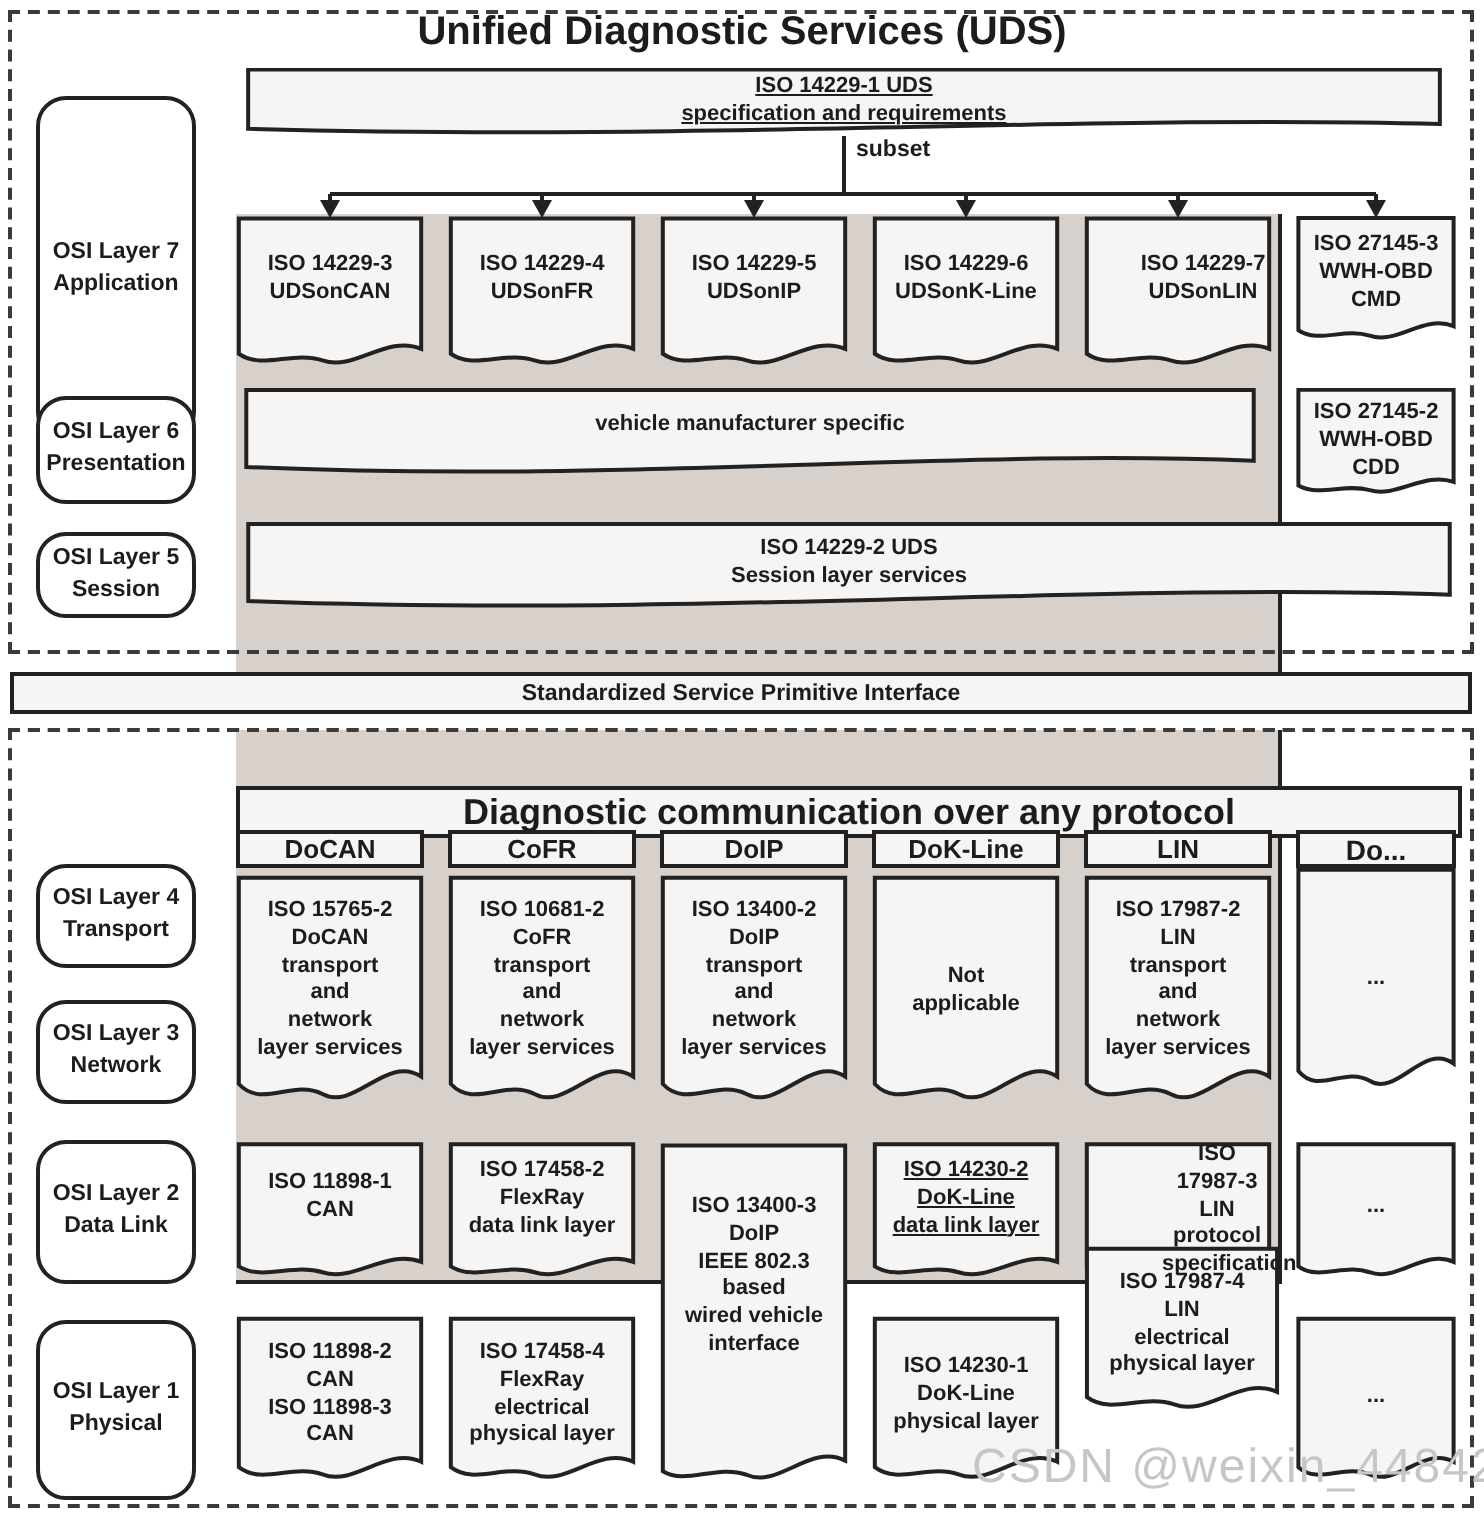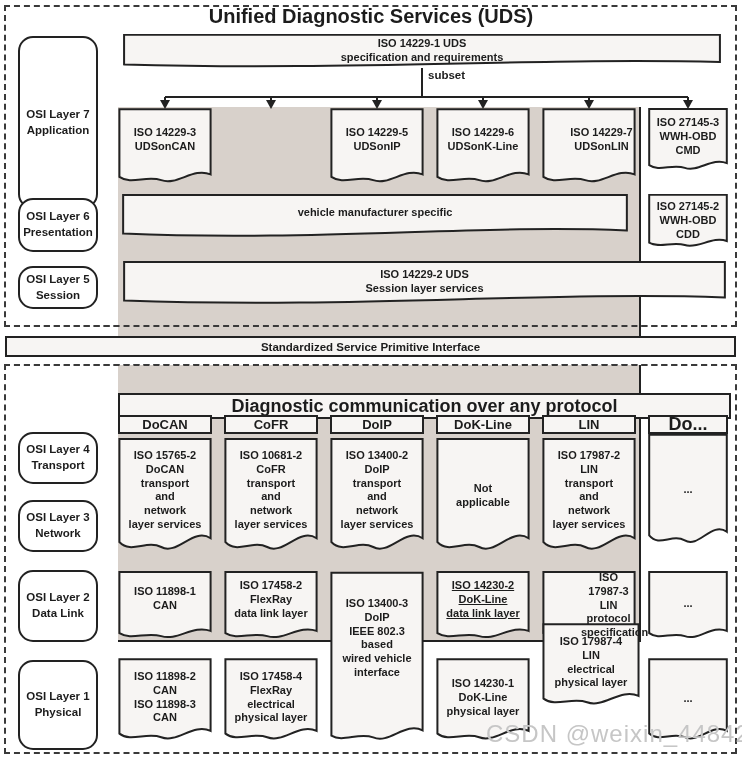--- a/index.html
+++ b/index.html
@@ -43,21 +43,21 @@
 
   <div class="dashline" style="left:4px;top:325px;width:733px;"></div>
   <div class="dashline" style="left:4px;top:364px;width:733px;"></div>
 
   <div class="label" id="title">Unified Diagnostic Services (UDS)</div>
 
   <div class="doc" style="left:118px;top:34px;width:608px;height:40px;">
     <svg viewBox="0 0 100 100" preserveAspectRatio="none">
       <path d="M1,2 H99 V70 C70,58 38,92 1,76 Z"></path>
       </svg>
-    <div class="txt" style="padding-top:3px;">ISO 14229-1 UDS
+    <div class="txt" style="padding-top:3px;text-decoration:underline;">ISO 14229-1 UDS
 specification and requirements</div>
   </div>
 
   <svg id="subset-arrows" viewBox="0 0 600 46">
     <line x1="312" y1="4" x2="312" y2="33"></line>
     <line x1="55" y1="33" x2="578" y2="33"></line>
     <line x1="55" y1="33" x2="55" y2="37"></line>
       <polygon points="50,36 60,36 55,45"></polygon>
     <line x1="161" y1="33" x2="161" y2="37"></line>
       <polygon points="156,36 166,36 161,45"></polygon>
@@ -72,20 +72,27 @@
   </svg>
   <div class="label" id="subset">subset</div>
 
   <div class="doc" style="left:118px;top:108px;width:94px;height:82px;">
     <svg viewBox="0 0 100 100" preserveAspectRatio="none">
       <path d="M1.5,1.5 H98.5 V81 C80,72 63,95 46,88 C30,82 14,94 1.5,84 Z"></path>
       </svg>
     <div class="txt" style="padding-top:18px;">ISO 14229-3
 UDSonCAN</div>
   </div>
+  <div class="doc" style="left:224px;top:108px;width:94px;height:82px;">
+    <svg viewBox="0 0 100 100" preserveAspectRatio="none">
+      <path d="M1.5,1.5 H98.5 V81 C80,72 63,95 46,88 C30,82 14,94 1.5,84 Z"></path>
+      </svg>
+    <div class="txt" style="padding-top:18px;">ISO 14229-4
+UDSonFR</div>
+  </div>
   <div class="doc" style="left:330px;top:108px;width:94px;height:82px;">
     <svg viewBox="0 0 100 100" preserveAspectRatio="none">
       <path d="M1.5,1.5 H98.5 V81 C80,72 63,95 46,88 C30,82 14,94 1.5,84 Z"></path>
       </svg>
     <div class="txt" style="padding-top:18px;">ISO 14229-5
 UDSonIP</div>
   </div>
   <div class="doc" style="left:436px;top:108px;width:94px;height:82px;">
     <svg viewBox="0 0 100 100" preserveAspectRatio="none">
       <path d="M1.5,1.5 H98.5 V81 C80,72 63,95 46,88 C30,82 14,94 1.5,84 Z"></path>
@@ -135,21 +142,21 @@
   <div class="solidbox" style="left:5px;top:336px;width:731px;height:21px;font-size:11.5px;">Standardized Service Primitive Interface</div>
 
 
   <div class="solidbox" style="left:118px;top:393px;width:613px;height:26px;font-size:18px;">Diagnostic communication over any protocol</div>
 
   <div class="solidbox" style="left:118px;top:415px;width:94px;height:19px;font-size:13px;">DoCAN</div>
   <div class="solidbox" style="left:224px;top:415px;width:94px;height:19px;font-size:13px;">CoFR</div>
   <div class="solidbox" style="left:330px;top:415px;width:94px;height:19px;font-size:13px;">DoIP</div>
   <div class="solidbox" style="left:436px;top:415px;width:94px;height:19px;font-size:13px;">DoK-Line</div>
   <div class="solidbox" style="left:542px;top:415px;width:94px;height:19px;font-size:13px;">LIN</div>
-  <div class="solidbox" style="left:648px;top:415px;width:80px;height:19px;font-size:18px;">Do...</div>
+  <div class="solidbox" style="left:648px;top:415px;width:80px;height:19px;font-size:14px;">Do...</div>
 
   <div class="doc" style="left:118px;top:437px;width:94px;height:125px;">
     <svg viewBox="0 0 100 100" preserveAspectRatio="none">
       <path d="M1.5,1.5 H98.5 V81 C80,72 63,95 46,88 C30,82 14,94 1.5,84 Z"></path>
       </svg>
     <div class="txt" style="padding-top:12px;">ISO 15765-2
 DoCAN
 transport
 and
 network
@@ -288,21 +295,21 @@
 electrical
 physical layer</div>
   </div>
   <div class="doc" style="left:648px;top:658px;width:80px;height:90px;">
     <svg viewBox="0 0 100 100" preserveAspectRatio="none">
       <path d="M1.5,1.5 H98.5 V81 C80,72 63,95 46,88 C30,82 14,94 1.5,84 Z"></path>
       </svg>
     <div class="txt" style="padding-top:34px;">...</div>
   </div>
 
-  <div class="osi" style="top:36px;height:173px;">OSI Layer 7
+  <div class="osi" style="top:48px;height:173px;">OSI Layer 7
 Application</div>
   <div class="osi" style="top:198px;height:54px;">OSI Layer 6
 Presentation</div>
   <div class="osi" style="top:266px;height:43px;">OSI Layer 5
 Session</div>
   <div class="osi" style="top:432px;height:52px;">OSI Layer 4
 Transport</div>
   <div class="osi" style="top:500px;height:52px;">OSI Layer 3
 Network</div>
   <div class="osi" style="top:570px;height:72px;">OSI Layer 2

